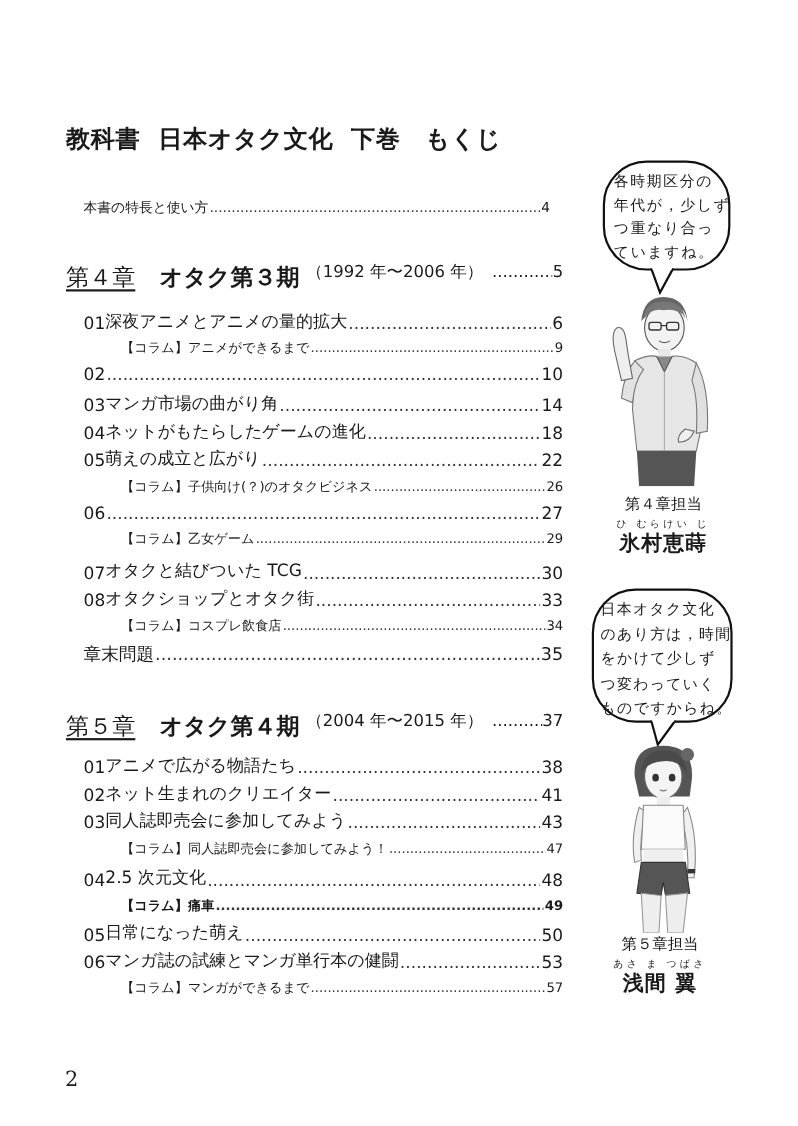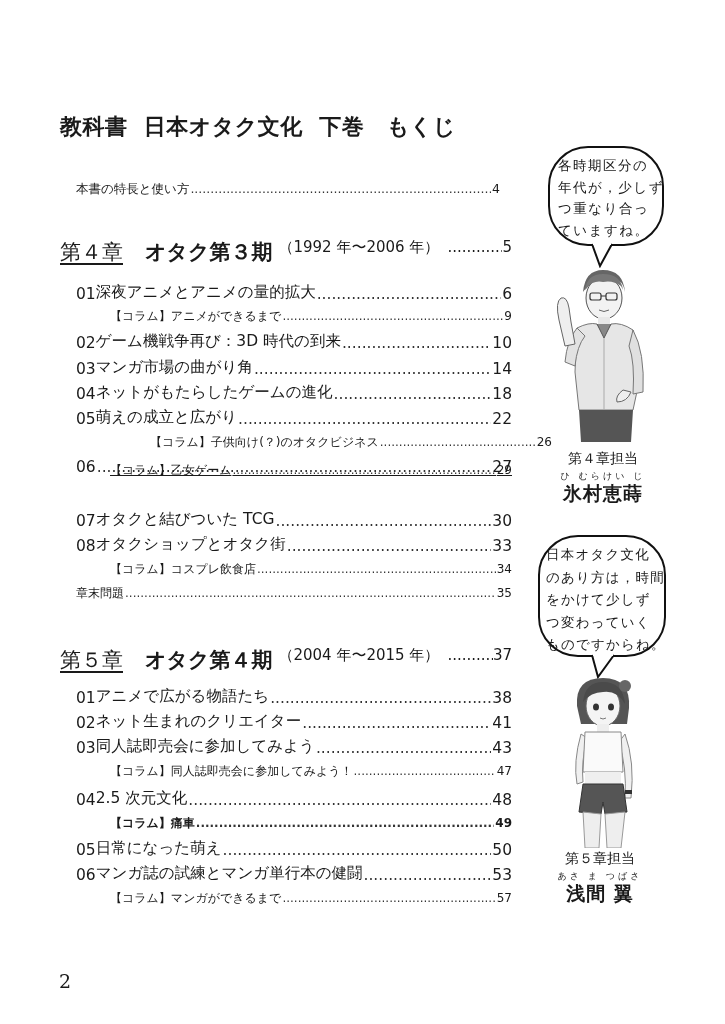--- a/index.html
+++ b/index.html
@@ -24,21 +24,21 @@
       letter-spacing: 0px; color: #333;
     }
     .toc-row .dots::before {
       content: "....................................................................................................................................................................................................................";
     }
     .toc-row .page { flex: 0 0 auto; }
 
     .row-main { left: 76px; width: 436px; font-size: 15.5px; align-items: flex-end; }
     .row-col  { left: 110px; width: 402px; font-size: 12px; justify-content: center; }
     .row-intro { left: 76px; width: 424px; font-size: 12.5px; top: 181px; }
-    .row-end { left: 76px; width: 436px; font-size: 12px; }
+    .row-end { left: 76px; width: 436px; font-size: 16px; }
 
     .chapter {
       position: absolute; left: 60px; width: 452px;
       display: flex; align-items: flex-start; white-space: nowrap;
     }
     .chapter .chno {
       font-size: 21px; text-decoration: underline; text-underline-offset: 4px;
       text-decoration-thickness: 1.5px; margin-right: 22px;
     }
     .chapter .chtitle { font-size: 21px; font-weight: bold; }
@@ -96,21 +96,20 @@
   <span class="dots"></span>
   <span class="page">6</span>
 </div>
 <div class="toc-row row-col" style="top:308px;">
   <span class="label">【コラム】アニメができるまで</span>
   <span class="dots"></span>
   <span class="page">9</span>
 </div>
 <div class="toc-row row-main" style="top:331px;">
   <span class="num">02</span>
-  <span class="label">ゲーム機戦争再び：3D 時代の到来</span>
   <span class="dots"></span>
   <span class="page">10</span>
 </div>
 <div class="toc-row row-main" style="top:357px;">
   <span class="num">03</span>
   <span class="label">マンガ市場の曲がり角</span>
   <span class="dots"></span>
   <span class="page">14</span>
 </div>
 <div class="toc-row row-main" style="top:382px;">
@@ -118,31 +117,31 @@
   <span class="label">ネットがもたらしたゲームの進化</span>
   <span class="dots"></span>
   <span class="page">18</span>
 </div>
 <div class="toc-row row-main" style="top:407px;">
   <span class="num">05</span>
   <span class="label">萌えの成立と広がり</span>
   <span class="dots"></span>
   <span class="page">22</span>
 </div>
-<div class="toc-row row-col" style="top:434px;margin-left:40px;">
+<div class="toc-row row-col" style="top:434px;">
   <span class="label">【コラム】子供向け(？)のオタクビジネス</span>
   <span class="dots"></span>
   <span class="page">26</span>
 </div>
 <div class="toc-row row-main" style="top:458px;">
   <span class="num">06</span>
   <span class="dots"></span>
   <span class="page">27</span>
 </div>
-<div class="toc-row row-col" style="top:462px;text-decoration:underline;">
+<div class="toc-row row-col" style="top:482px;">
   <span class="label">【コラム】乙女ゲーム</span>
   <span class="dots"></span>
   <span class="page">29</span>
 </div>
 <div class="toc-row row-main" style="top:509px;">
   <span class="num">07</span>
   <span class="label">オタクと結びついた TCG</span>
   <span class="dots"></span>
   <span class="page">30</span>
 </div>

